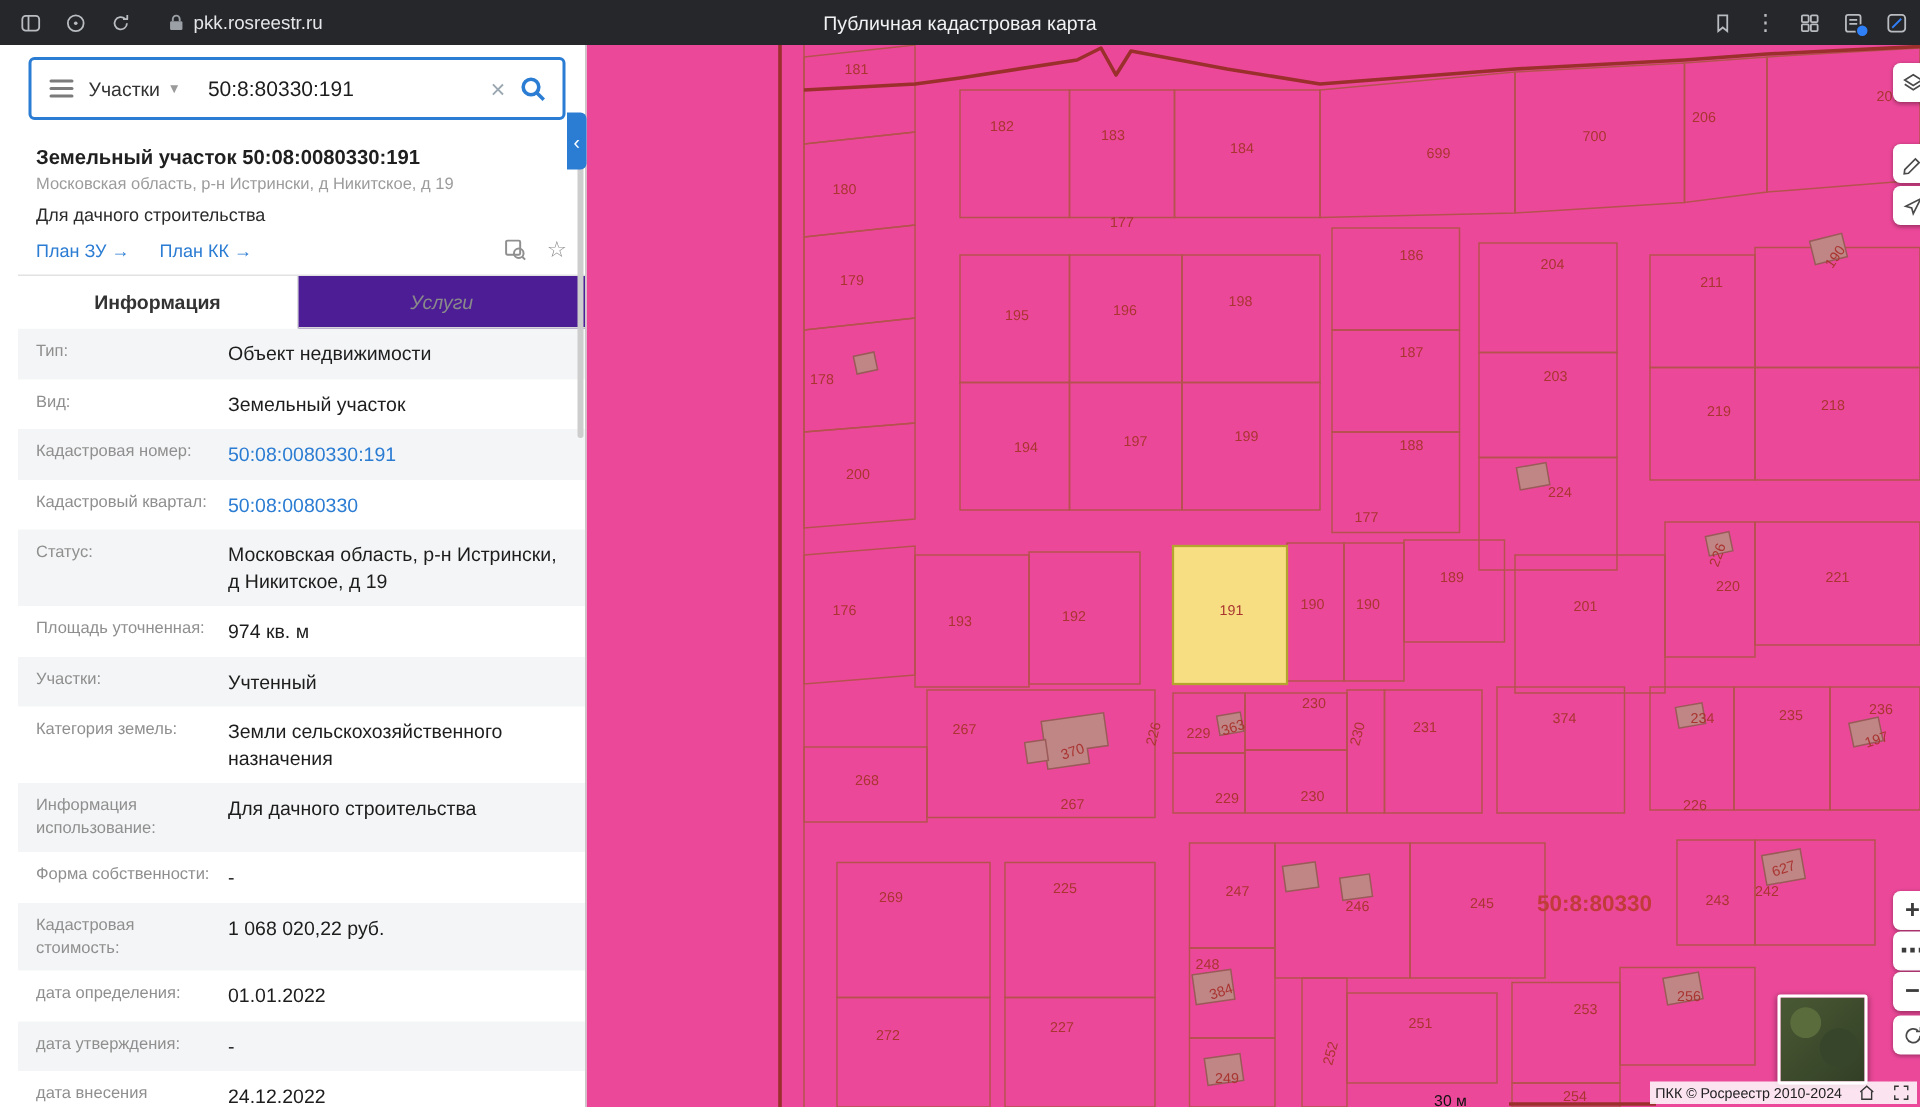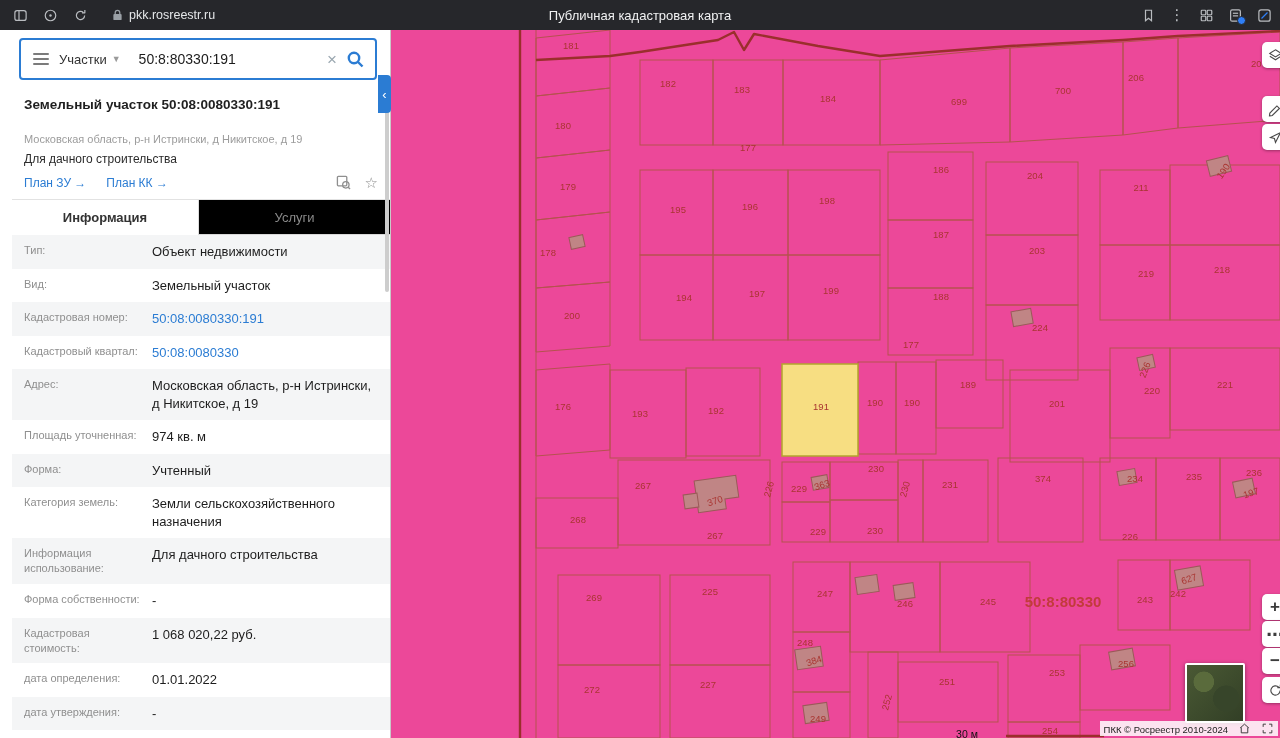--- a/index.html
+++ b/index.html
@@ -28,32 +28,32 @@
   .cat{display:flex;align-items:center;font-size:13px;color:#333;cursor:pointer;}
   .cat .chev{color:#9a9a9a;font-size:9px;margin-left:5px;}
   .search-input{border:none;outline:none;flex:1;min-width:0;font-size:14px;color:#1c1c1c;margin-left:16px;background:transparent;
     font-family:Liberation Sans, sans-serif;}
   .clear-x{color:#9aa7b0;font-size:17px;margin:0 9px;cursor:pointer;line-height:1;}
   .mag{width:19px;height:19px;margin-right:10px;cursor:pointer;}
   .mag svg{width:19px;height:19px;stroke:#2b7cd3;stroke-width:2.4;fill:none;}
   .collapse-tab{position:absolute;top:75px;left:378px;width:13px;height:38px;background:#2b7cd3;border-radius:0 4px 4px 0;
     color:#fff;display:flex;align-items:center;justify-content:center;font-size:13px;z-index:15;cursor:pointer;}
   .obj-head{margin-top:58px;padding:9px 12px 0 12px;}
-  .obj-title{font-size:13.5px;font-weight:bold;color:#1f1f1f;margin-bottom:21px;}
+  .obj-title{font-size:13.5px;font-weight:bold;color:#1f1f1f;margin-bottom:5px;}
   .obj-sub{font-size:11px;color:#9c9c9c;margin-bottom:7px;}
   .obj-usage{font-size:12px;color:#2b2b2b;margin-bottom:9px;}
   .obj-links{display:flex;align-items:flex-end;gap:20px;font-size:12px;padding-bottom:9px;}
   .obj-links a{color:#2b7cd3;text-decoration:none;cursor:pointer;}
   .hicons{margin-left:auto;display:flex;align-items:center;gap:14px;color:#8f8f8f;}
   .hicons svg{width:15px;height:15px;stroke:#8f8f8f;fill:none;stroke-width:1.4;}
   .star{font-size:15px;color:#8f8f8f;line-height:1;cursor:pointer;}
   .tabs{display:flex;height:35px;border-top:1px solid #e2e2e2;}
   .tab{display:flex;align-items:center;justify-content:center;font-size:13px;cursor:pointer;}
   .tab.active{width:186px;background:#fff;font-weight:bold;color:#333;border-right:1px solid #dcdcdc;}
-  .tab.inactive{flex:1;background:#000000;color:#8a8a8a;border-bottom:1px solid #d8d8d8;}
+  .tab.inactive{flex:1;background:#4c1d95;color:#8a8a8a;border-bottom:1px solid #d8d8d8;font-style:italic;}
   .irow{display:flex;padding:8px 8px 8px 12px;}
   .irow:nth-child(odd){background:#f4f5f6;}
   .ilabel{width:118px;min-width:118px;font-size:11px;color:#8f8f8f;padding-right:10px;line-height:1.35;}
   .ival{flex:1;font-size:13px;color:#1d1d1d;line-height:1.35;}
   .ival.link{color:#2b7cd3;cursor:pointer;}
   .scrollthumb{position:absolute;right:1px;top:62px;width:4px;height:200px;background:#cdcdcd;border-radius:2px;cursor:pointer;}
   
   .map{position:absolute;top:30px;left:378px;width:902px;height:708px;background:#ec4899;overflow:hidden;}
   .map svg.mapsvg{position:absolute;top:0;left:0;}
   #parcel-labels text{font-size:9.5px;fill:#a93531;text-anchor:middle;font-family:"Liberation Sans","DejaVu Sans",sans-serif;}
@@ -195,29 +195,29 @@
       </div>
       <div class="irow">
         <div class="ilabel">Кадастровая номер:</div>
         <div class="ival link">50:08:0080330:191</div>
       </div>
       <div class="irow">
         <div class="ilabel">Кадастровый квартал:</div>
         <div class="ival link">50:08:0080330</div>
       </div>
       <div class="irow">
-        <div class="ilabel">Адрес:</div>
+        <div class="ilabel">Статус:</div>
         <div class="ival">Московская область, р-н Истрински, д Никитское, д 19</div>
       </div>
       <div class="irow">
         <div class="ilabel">Площадь уточненная:</div>
         <div class="ival">974 кв. м</div>
       </div>
       <div class="irow">
-        <div class="ilabel">Форма:</div>
+        <div class="ilabel">Участки:</div>
         <div class="ival">Учтенный</div>
       </div>
       <div class="irow">
         <div class="ilabel">Категория земель:</div>
         <div class="ival">Земли сельскохозяйственного назначения</div>
       </div>
       <div class="irow">
         <div class="ilabel">Информация использование:</div>
         <div class="ival">Для дачного строительства</div>
       </div>

